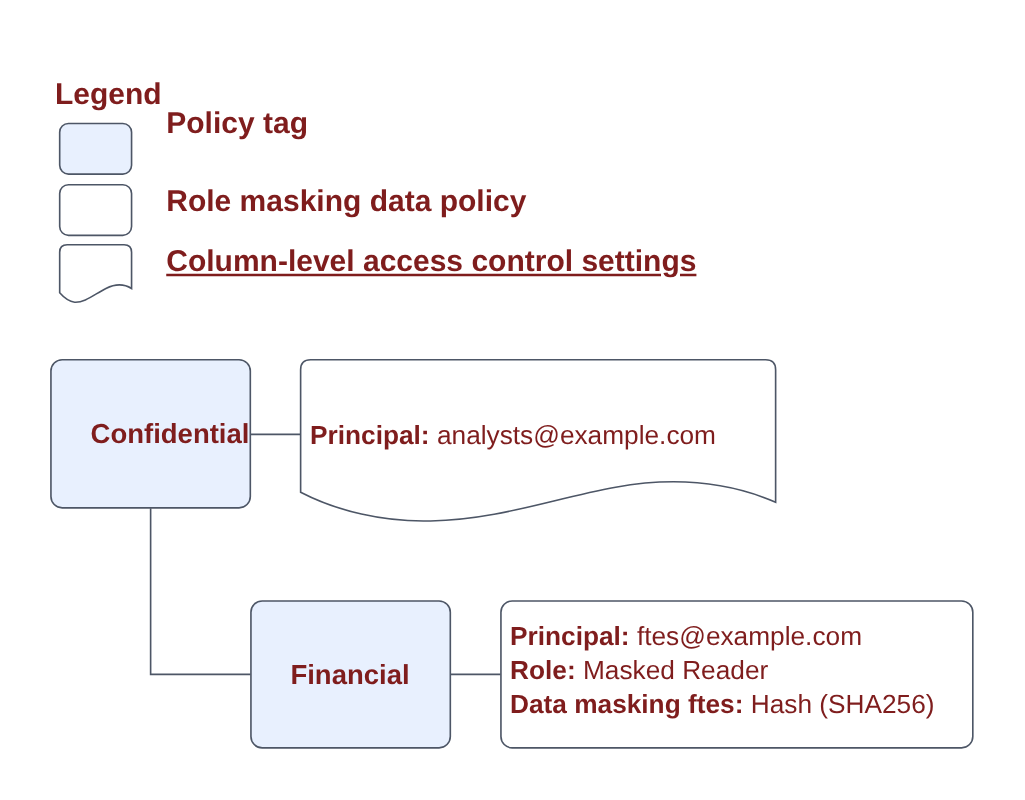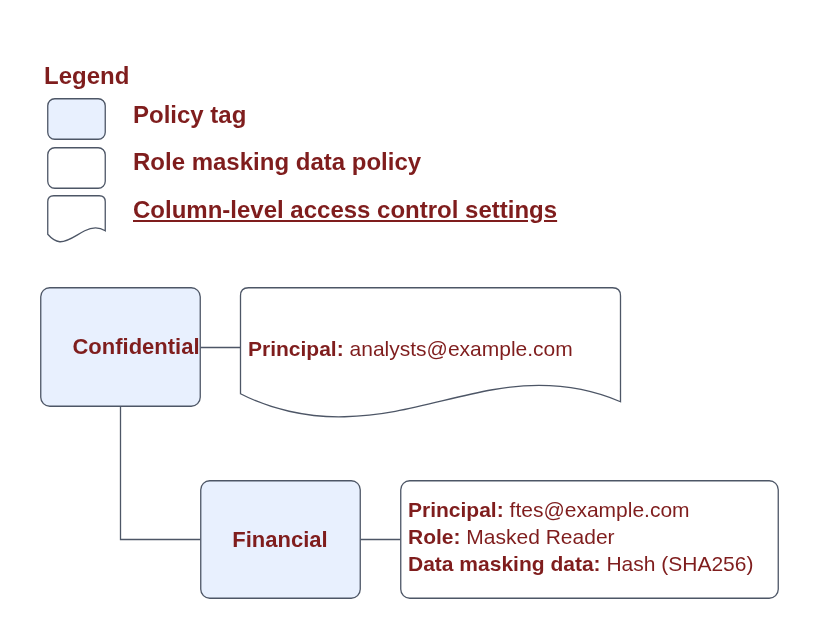--- a/index.html
+++ b/index.html
@@ -16,21 +16,21 @@
   .legend-title {
     position: absolute; left: 44px; top: 62px;
     font-size: 24px; font-weight: bold; line-height: 28px;
     white-space: nowrap;
   }
   .legend-label {
     position: absolute; left: 133px;
     font-size: 24px; font-weight: bold; line-height: 28px;
     white-space: nowrap;
   }
-  #legend-label-0 { top: 101px; }
+  #legend-label-0 { top: 85px; }
   #legend-label-1 { top: 148px; }
   #legend-label-2 { top: 196px; text-decoration: underline; }
   .node-label {
     position: absolute;
     display: flex; align-items: center; justify-content: center;
     font-size: 22px; font-weight: bold; text-align: center;
   }
   #confidential-label { left: 40px;  top: 288px; width: 160px; height: 118px; padding-left: 16px; }
   #financial-label    { left: 200px; top: 481px; width: 160px; height: 117px; }
   .policy-text {
@@ -71,16 +71,16 @@
   <div class="node-label" id="confidential-label">Confidential</div>
   <div class="node-label" id="financial-label">Financial</div>
 
   <div class="policy-text" id="confidential-policy-text">
     <div><span class="b">Principal:</span> <span>analysts@example.com</span></div>
   </div>
 
   <div class="policy-text" id="financial-policy-text">
     <div><span class="b">Principal:</span> <span>ftes@example.com</span></div>
     <div><span class="b">Role:</span> <span>Masked Reader</span></div>
-    <div><span class="b">Data masking data:</span> <span>Hash (SHA256)</span></div>
+    <div><span class="b">Data masking ftes:</span> <span>Hash (SHA256)</span></div>
   </div>
 
 </div>
 
 </body></html>

